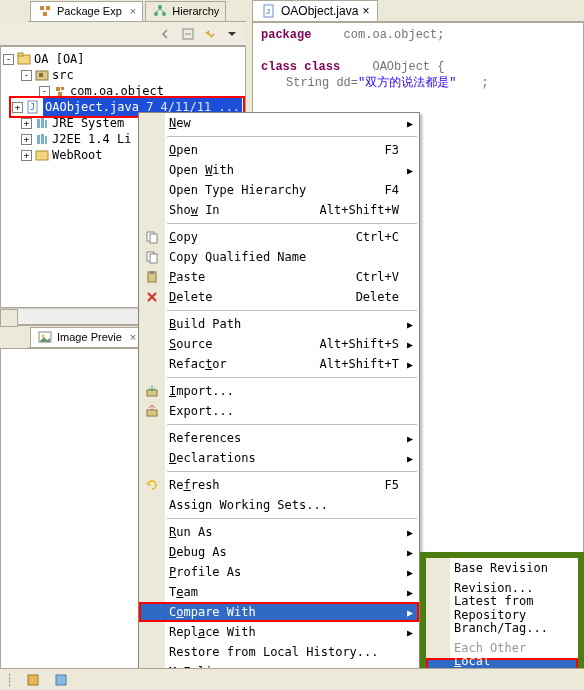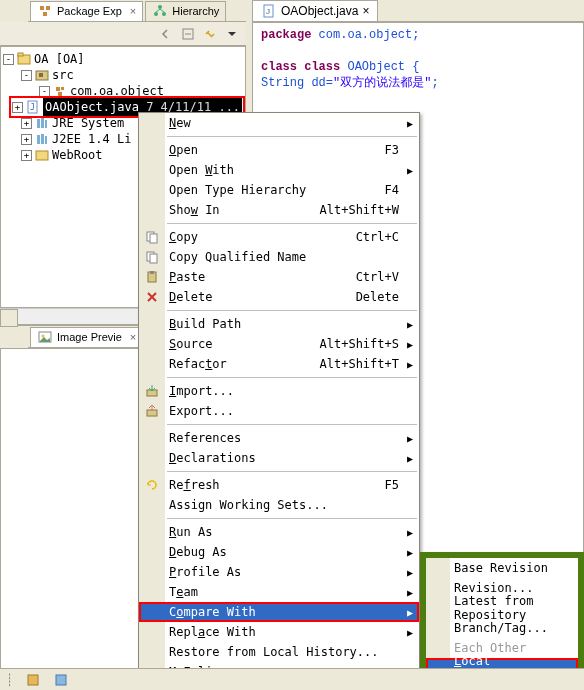--- a/index.html
+++ b/index.html
@@ -74,21 +74,21 @@
     width: 11px; height: 11px;
     border: 1px solid #808080;
     display: inline-flex; align-items: center; justify-content: center;
     font-size: 9px; line-height: 9px;
     color: #000;
     background: #fff;
     cursor: pointer;
   }
   .tree-icon { width: 16px; height: 16px; display: inline-flex; align-items: center; justify-content: center; }
   .selected-file {
-    background: #000000;
+    background: #1d4ed8;
     color: #fff;
     padding: 1px 2px;
   }
   .red-box { border: 2px solid #ff0000; padding: 0; }
   .pane-splitter { height: 2px; background: #ece9d8; border-top: 1px solid #aca899; border-bottom: 1px solid #aca899; }
 
   
   .left-col {
     position: absolute;
     left: 0; top: 0;
@@ -148,21 +148,21 @@
     flex: 1;
     padding: 4px 8px;
     font-family: "Courier New", monospace;
     font-size: 12px;
     line-height: 16px;
     white-space: nowrap;
     overflow: hidden;
   }
   .kw { color: #7f0055; font-weight: bold; }
   .str { color: #2a00ff; }
-  .plain { color: #1d4ed8; }
+  .plain { color: #737373; padding-left: 25px; }
   .editor-footer-tabs {
     display: flex;
     height: 22px;
     background: #ece9d8;
     border-bottom: 1px solid #aca899;
   }
   .eft-tab {
     display: flex; align-items: center; gap: 4px;
     padding: 2px 6px;
     border: 1px solid #aca899;

